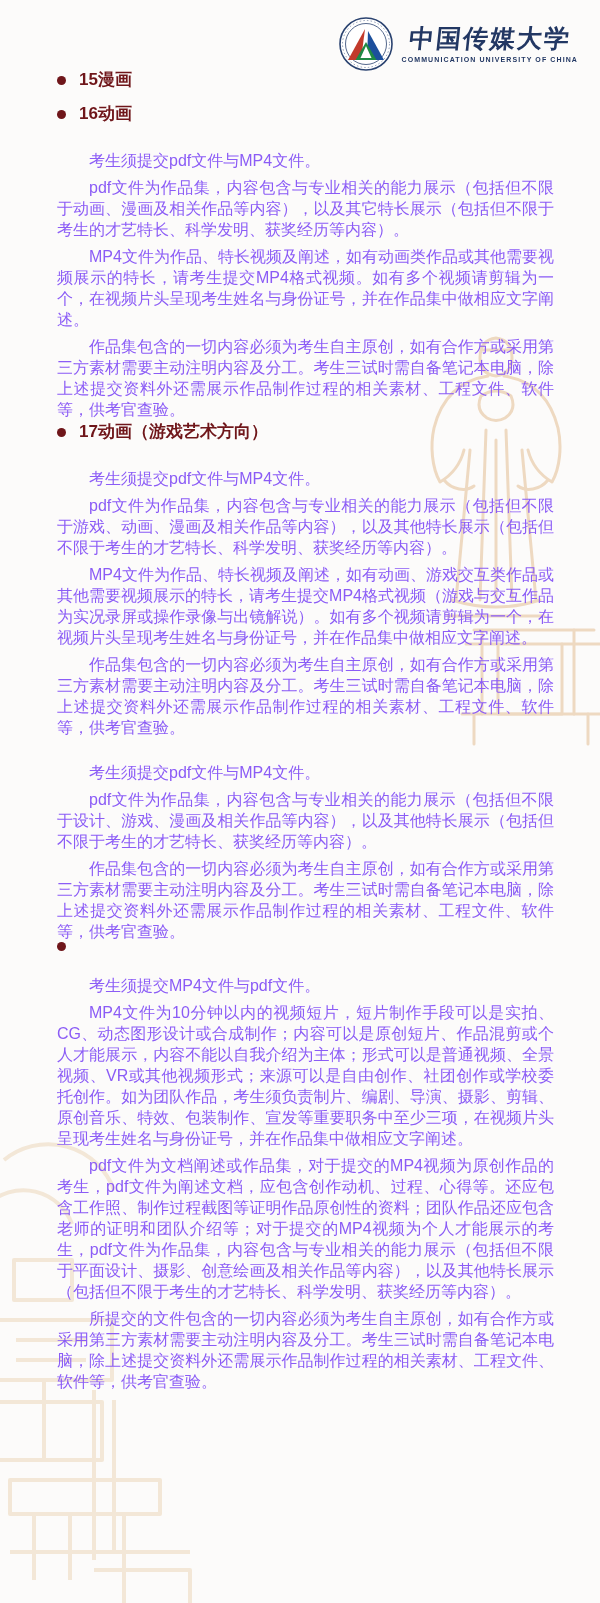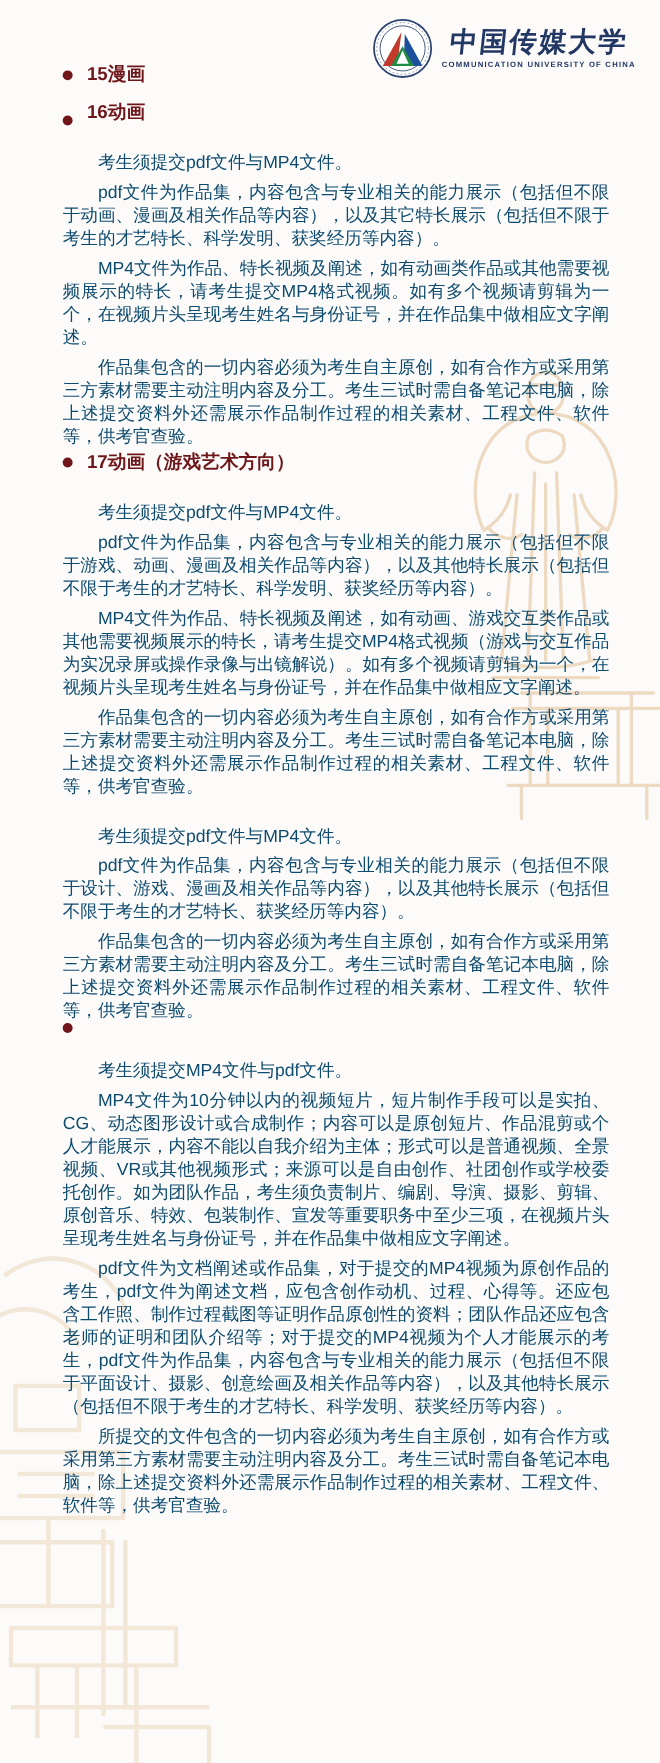--- a/index.html
+++ b/index.html
@@ -28,28 +28,28 @@
   .logo-en{
     font-size:7px;color:#223763;letter-spacing:1.1px;font-weight:bold;
     margin-top:3px;white-space:nowrap;
   }
   
   .content{position:relative;z-index:2;padding:56px 46px 0 57px;}
   .bullet-item{
     display:flex;align-items:center;gap:13px;
     color:#6f161a;font-weight:bold;font-size:17px;line-height:24px;
   }
-  .bullet-item + .bullet-item{margin-top:10px;align-items:flex-end;}
+  .bullet-item + .bullet-item{margin-top:10px;}
   .dot{width:9px;height:9px;border-radius:50%;background:#6f161a;flex:0 0 auto;}
   section.group{}
-  section.group:first-of-type{margin-top:0;}
+  section.group:first-of-type{margin-top:12px;}
   .paras{margin-top:24px;}
   p.para{
     font-size:16px;line-height:21px;margin:6px 0 0;
-    text-indent:2em;text-align:justify;color:#0c4a6e;
+    text-indent:2em;text-align:justify;color:#8b5cf6;
     letter-spacing:0;
   }
   p.para:first-child{margin-top:0;}
 </style>
 </head>
 <body>
 
 <div class="page">
 
   <svg class="wm wm-statue" width="240" height="450" viewBox="0 0 240 450" fill="none" stroke="#eed9c1" stroke-width="3" stroke-linecap="round" stroke-linejoin="round">

